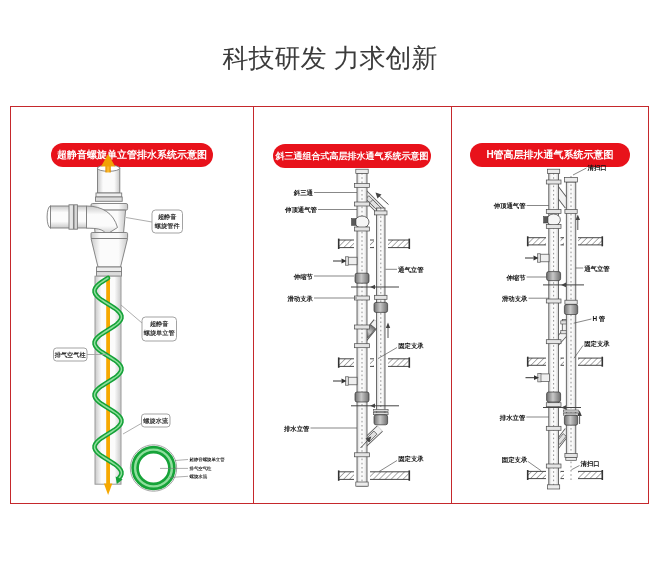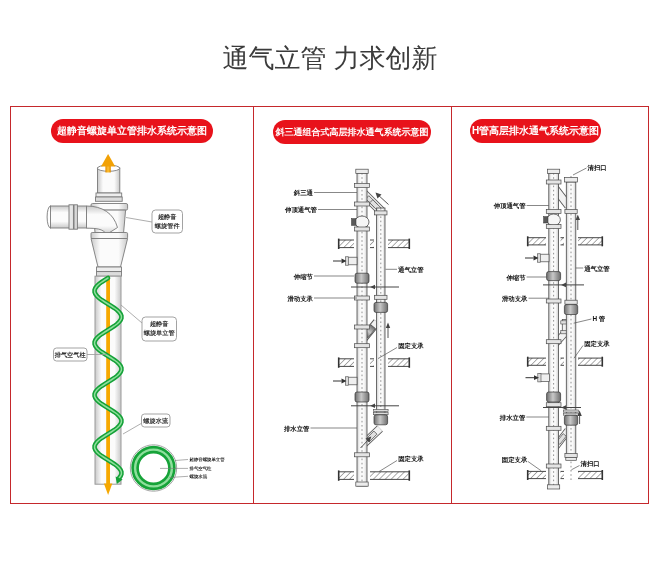--- a/index.html
+++ b/index.html
@@ -6,39 +6,39 @@
   body{width:660px;height:570px;background:#ffffff;overflow:hidden;
        font-family:"Liberation Sans",sans-serif;}
   .page{position:relative;width:660px;height:570px;background:#fff;}
   .header-title{position:absolute;left:0;top:41px;width:660px;text-align:center;
        font-size:26px;font-weight:500;color:#3b3b3b;letter-spacing:0px;}
   .board{position:absolute;left:10px;top:106px;width:637px;height:396px;
        border:1px solid #c5282c;background:#fff;}
   .divider{position:absolute;top:106px;width:1px;height:398px;background:#c5282c;}
   .pill{position:absolute;background:#e8121b;color:#fff;border-radius:12px;
        display:flex;align-items:center;justify-content:center;
-       font-weight:bold;white-space:nowrap;}
+       font-weight:bold;white-space:nowrap;margin-top:24px;}
   .pill1{left:51px;top:119px;width:162px;height:24px;font-size:10px;}
   .pill2{left:273px;top:120px;width:158px;height:24px;font-size:9px;}
-  .pill3{left:470px;top:119px;width:131px;height:24px;font-size:10px;}
+  .pill3{left:470px;top:119px;width:160px;height:24px;font-size:10px;}
   svg{position:absolute;overflow:visible;}
   .svg1{left:10px;top:106px;}
   .svg2{left:253px;top:106px;}
   .svg3{left:451px;top:106px;}
   svg text{font-family:"Liberation Sans",sans-serif;}
   .lbl{font-size:6.4px;font-weight:bold;fill:#111;}
   .tiny{font-size:4.4px;font-weight:bold;fill:#222;}
   .co{font-size:6.2px;font-weight:bold;fill:#333;}
 </style>
 </head>
 <body>
 
 <div class="page">
 
-  <div class="header-title">通气立管 力求创新</div>
+  <div class="header-title">科技研发 力求创新</div>
 
   <div class="board"></div>
   <div class="divider" style="left:253px;"></div>
   <div class="divider" style="left:451px;"></div>
 
   <div class="pill pill1">超静音螺旋单立管排水系统示意图</div>
   <div class="pill pill2">斜三通组合式高层排水通气系统示意图</div>
   <div class="pill pill3">H管高层排水通气系统示意图</div>
 
   <svg class="svg1" width="243" height="397" viewBox="0 0 243 397">

